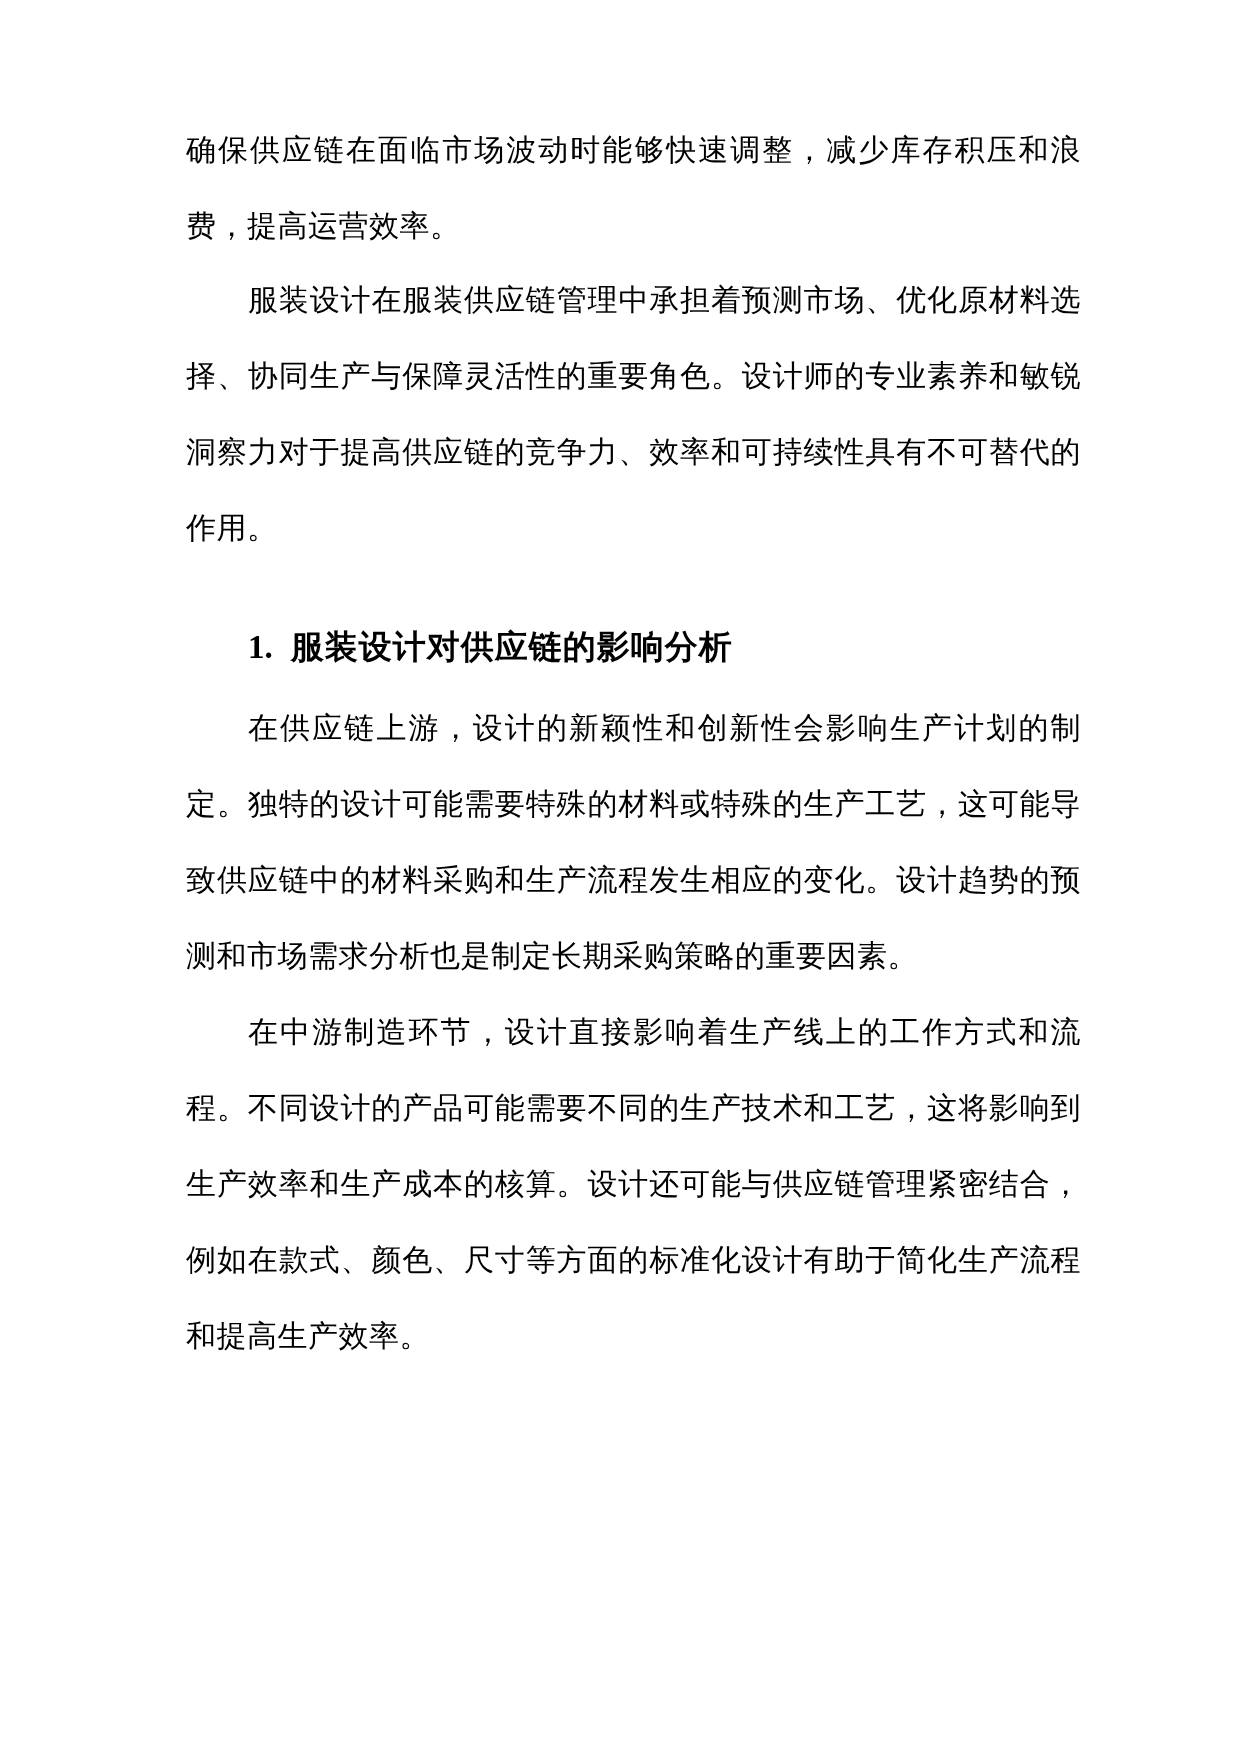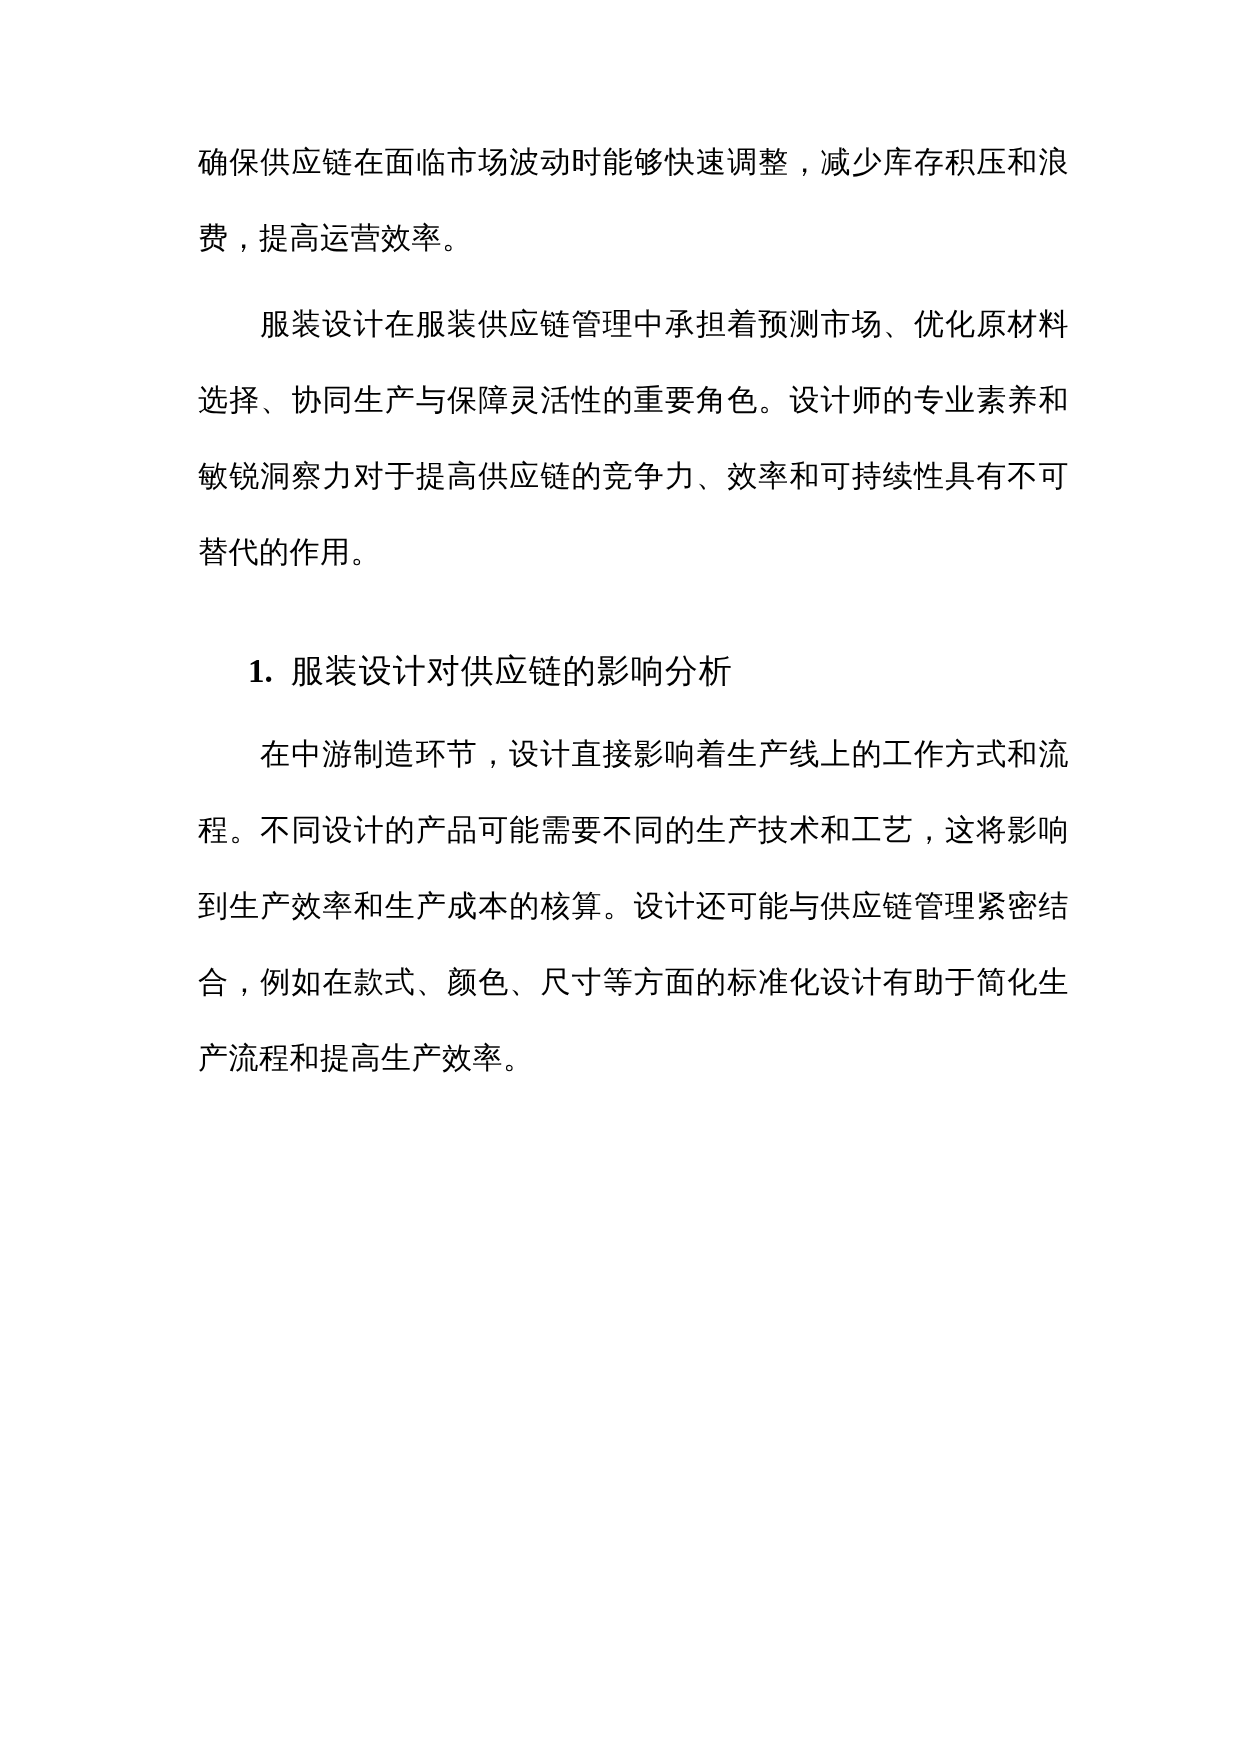--- a/index.html
+++ b/index.html
@@ -14,21 +14,21 @@
       color: #000000;
     }
     .doc-page {
       box-sizing: border-box;
       width: 1241px;
       min-height: 1754px;
       padding: 112px 160px 60px 186px;
       background: #ffffff;
     }
     .body-par {
-      margin: 12px;
+      margin: 0;
       font-size: 30px;
       line-height: 76px;
       text-align: justify;
       text-justify: inter-ideograph;
       letter-spacing: 0.5px;
     }
     .body-par.indent {
       text-indent: 62px;
       font-family: Liberation Mono, monospace;
     }
@@ -40,34 +40,35 @@
       font-weight: bold;
       text-align: left;
     }
     .heading-number {
       font-family: "Liberation Serif", "DejaVu Serif", serif;
       font-weight: 600;
       margin-right: 18px;
     }
     .heading-title {
       font-family: "DejaVu Sans", "Liberation Sans", sans-serif;
-      font-weight: normal;
+      font-weight: bold;
       letter-spacing: 1px;
     }
   </style>
 </head>
 <body>
 
 <div class="doc-page">
 
   <p class="body-par">确保供应链在面临市场波动时能够快速调整，减少库存积压和浪费，提高运营效率。</p>
 
   <p class="body-par indent">服装设计在服装供应链管理中承担着预测市场、优化原材料选择、协同生产与保障灵活性的重要角色。设计师的专业素养和敏锐洞察力对于提高供应链的竞争力、效率和可持续性具有不可替代的作用。</p>
 
   <h2 class="doc-heading">
     <span class="heading-number">1.</span><span class="heading-title">服装设计对供应链的影响分析</span>
   </h2>
 
 
+  <p class="body-par indent">在供应链上游，设计的新颖性和创新性会影响生产计划的制定。独特的设计可能需要特殊的材料或特殊的生产工艺，这可能导致供应链中的材料采购和生产流程发生相应的变化。设计趋势的预测和市场需求分析也是制定长期采购策略的重要因素。</p>
 
   <p class="body-par indent">在中游制造环节，设计直接影响着生产线上的工作方式和流程。不同设计的产品可能需要不同的生产技术和工艺，这将影响到生产效率和生产成本的核算。设计还可能与供应链管理紧密结合，例如在款式、颜色、尺寸等方面的标准化设计有助于简化生产流程和提高生产效率。</p>
 
 </div>
 
 </body></html>

